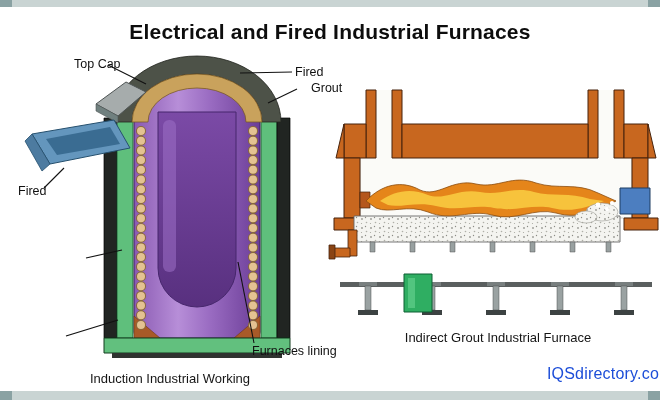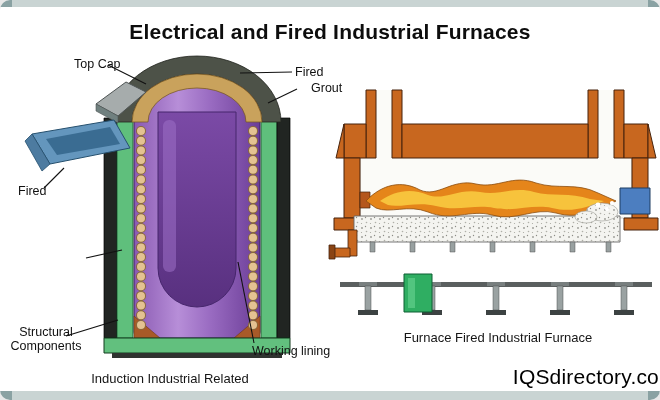--- a/index.html
+++ b/index.html
@@ -1,37 +1,37 @@
 <!DOCTYPE html>
 <html><head>
 <meta charset="utf-8">
 <style>
   html,body{margin:0;padding:0;background:#e8e8e8;}
   .stage{
     position:relative;width:660px;height:400px;background:#ffffff;
-    overflow:hidden;font-family:"Liberation Sans",sans-serif;color:#111;border-radius:10px;
+    overflow:hidden;font-family:"Liberation Sans",sans-serif;color:#111;
   }
   .edge-band{position:absolute;left:0;width:660px;
     background:linear-gradient(to right,#8aa2a3 0 12px,#c9d4d3 12px calc(100% - 12px),#8aa2a3 calc(100% - 12px));}
   .edge-top{top:0;height:7px;}
   .edge-bottom{bottom:0;height:9px;}
   .title{
     position:absolute;top:20px;left:0;right:0;text-align:center;
     font-size:21px;font-weight:700;letter-spacing:.2px;color:#0d0d0d;
   }
   .lbl{
     position:absolute;font-size:12.5px;line-height:1.12;font-weight:500;
     color:#101010;white-space:pre-line;
   }
   .lbl.center{text-align:center;}
   .caption{
     position:absolute;font-size:13px;font-weight:400;color:#151515;text-align:center;
   }
   .watermark{
-    position:absolute;right:1px;top:365px;font-size:21px;color:#000000;
+    position:absolute;right:1px;top:365px;font-size:16px;color:#1d4ed8;
     font-weight:500;letter-spacing:.2px;
   }
   svg.art{position:absolute;left:0;top:0;}
 </style>
 </head>
 <body>
 
 <div class="stage">
 
   <div class="edge-band edge-top"></div>
@@ -207,21 +207,19 @@
       <line x1="86" y1="258" x2="122" y2="250"></line>
       <line x1="66" y1="336" x2="118" y2="320"></line>
       <line x1="254" y1="343" x2="238" y2="262"></line>
     </g>
   </svg>
 
   <div class="lbl" style="left:74px;top:57px">Top Cap</div>
   <div class="lbl" style="left:295px;top:65px">Fired</div>
   <div class="lbl" style="left:311px;top:81px">Grout</div>
   <div class="lbl" style="left:18px;top:184px">Fired</div>
-  <div class="lbl center" style="left:2px;top:325px;width:88px">Structural
-Components</div>
-  <div class="lbl" style="left:252px;top:344px">Working lining</div>
-
-  <div class="caption" style="left:70px;top:371px;width:200px">Induction Industrial Related</div>
-  <div class="caption" style="left:378px;top:330px;width:240px">Furnace Fired Industrial Furnace</div>
+  <div class="lbl" style="left:252px;top:344px">Furnaces lining</div>
+
+  <div class="caption" style="left:70px;top:371px;width:200px">Induction Industrial Working</div>
+  <div class="caption" style="left:378px;top:330px;width:240px">Indirect Grout Industrial Furnace</div>
 
   <div class="watermark">IQSdirectory.co</div>
 </div>
 
 </body></html>

